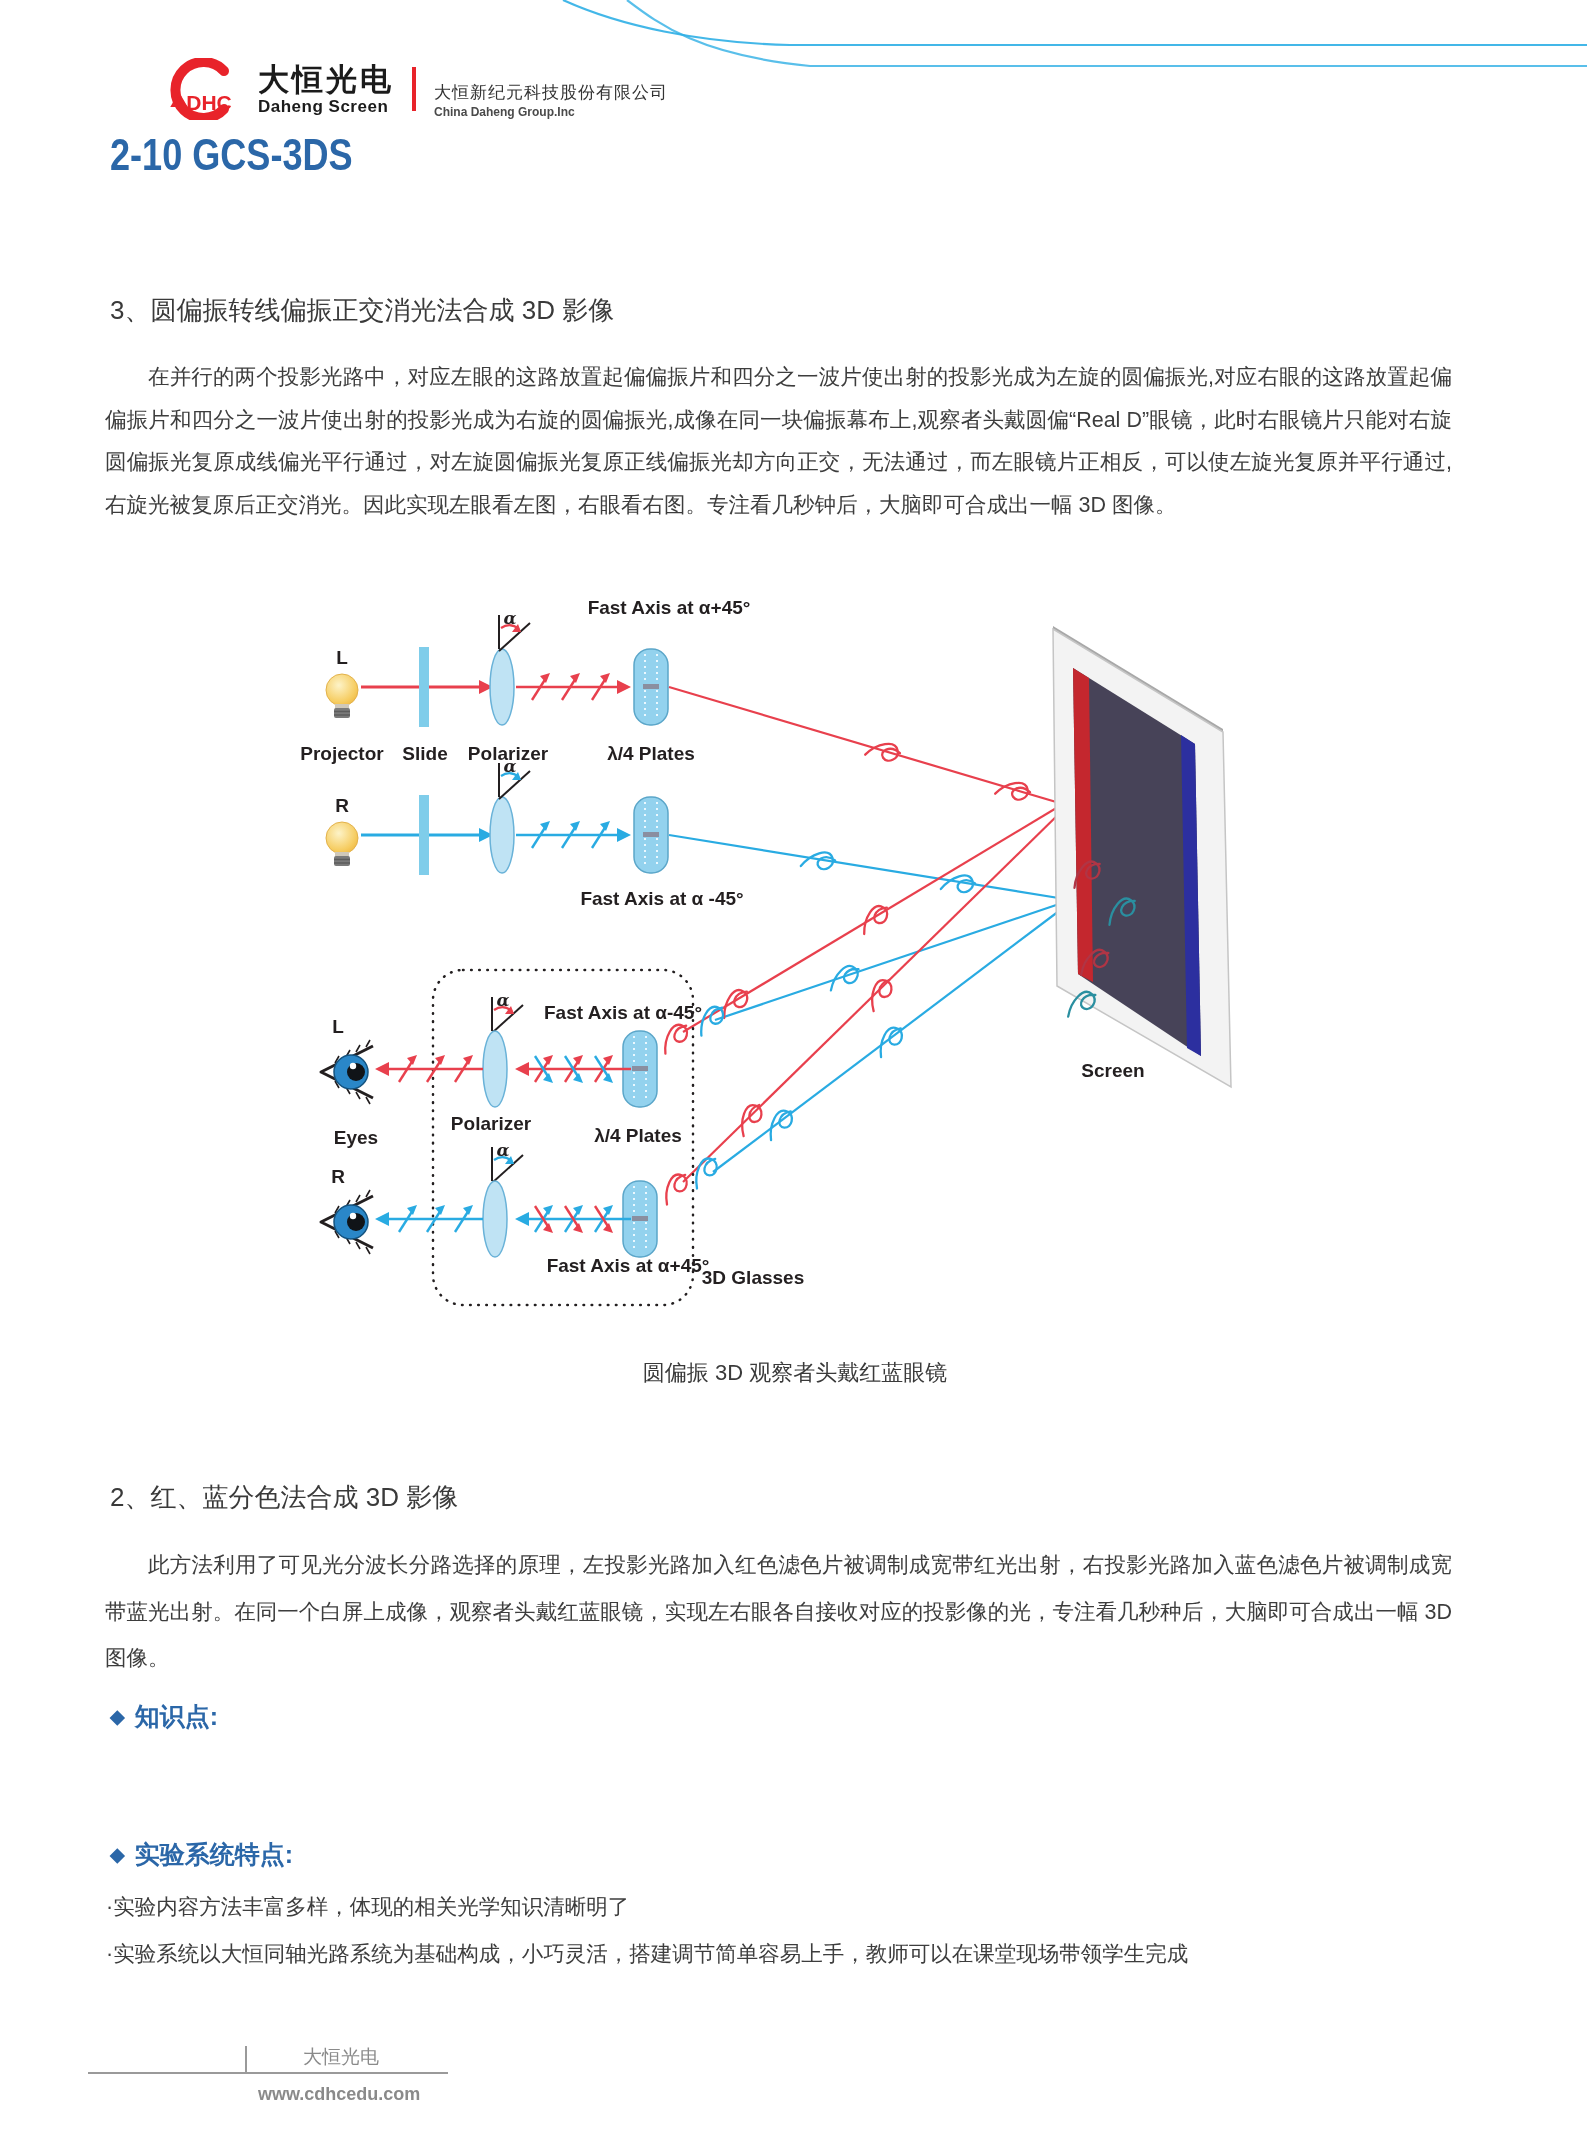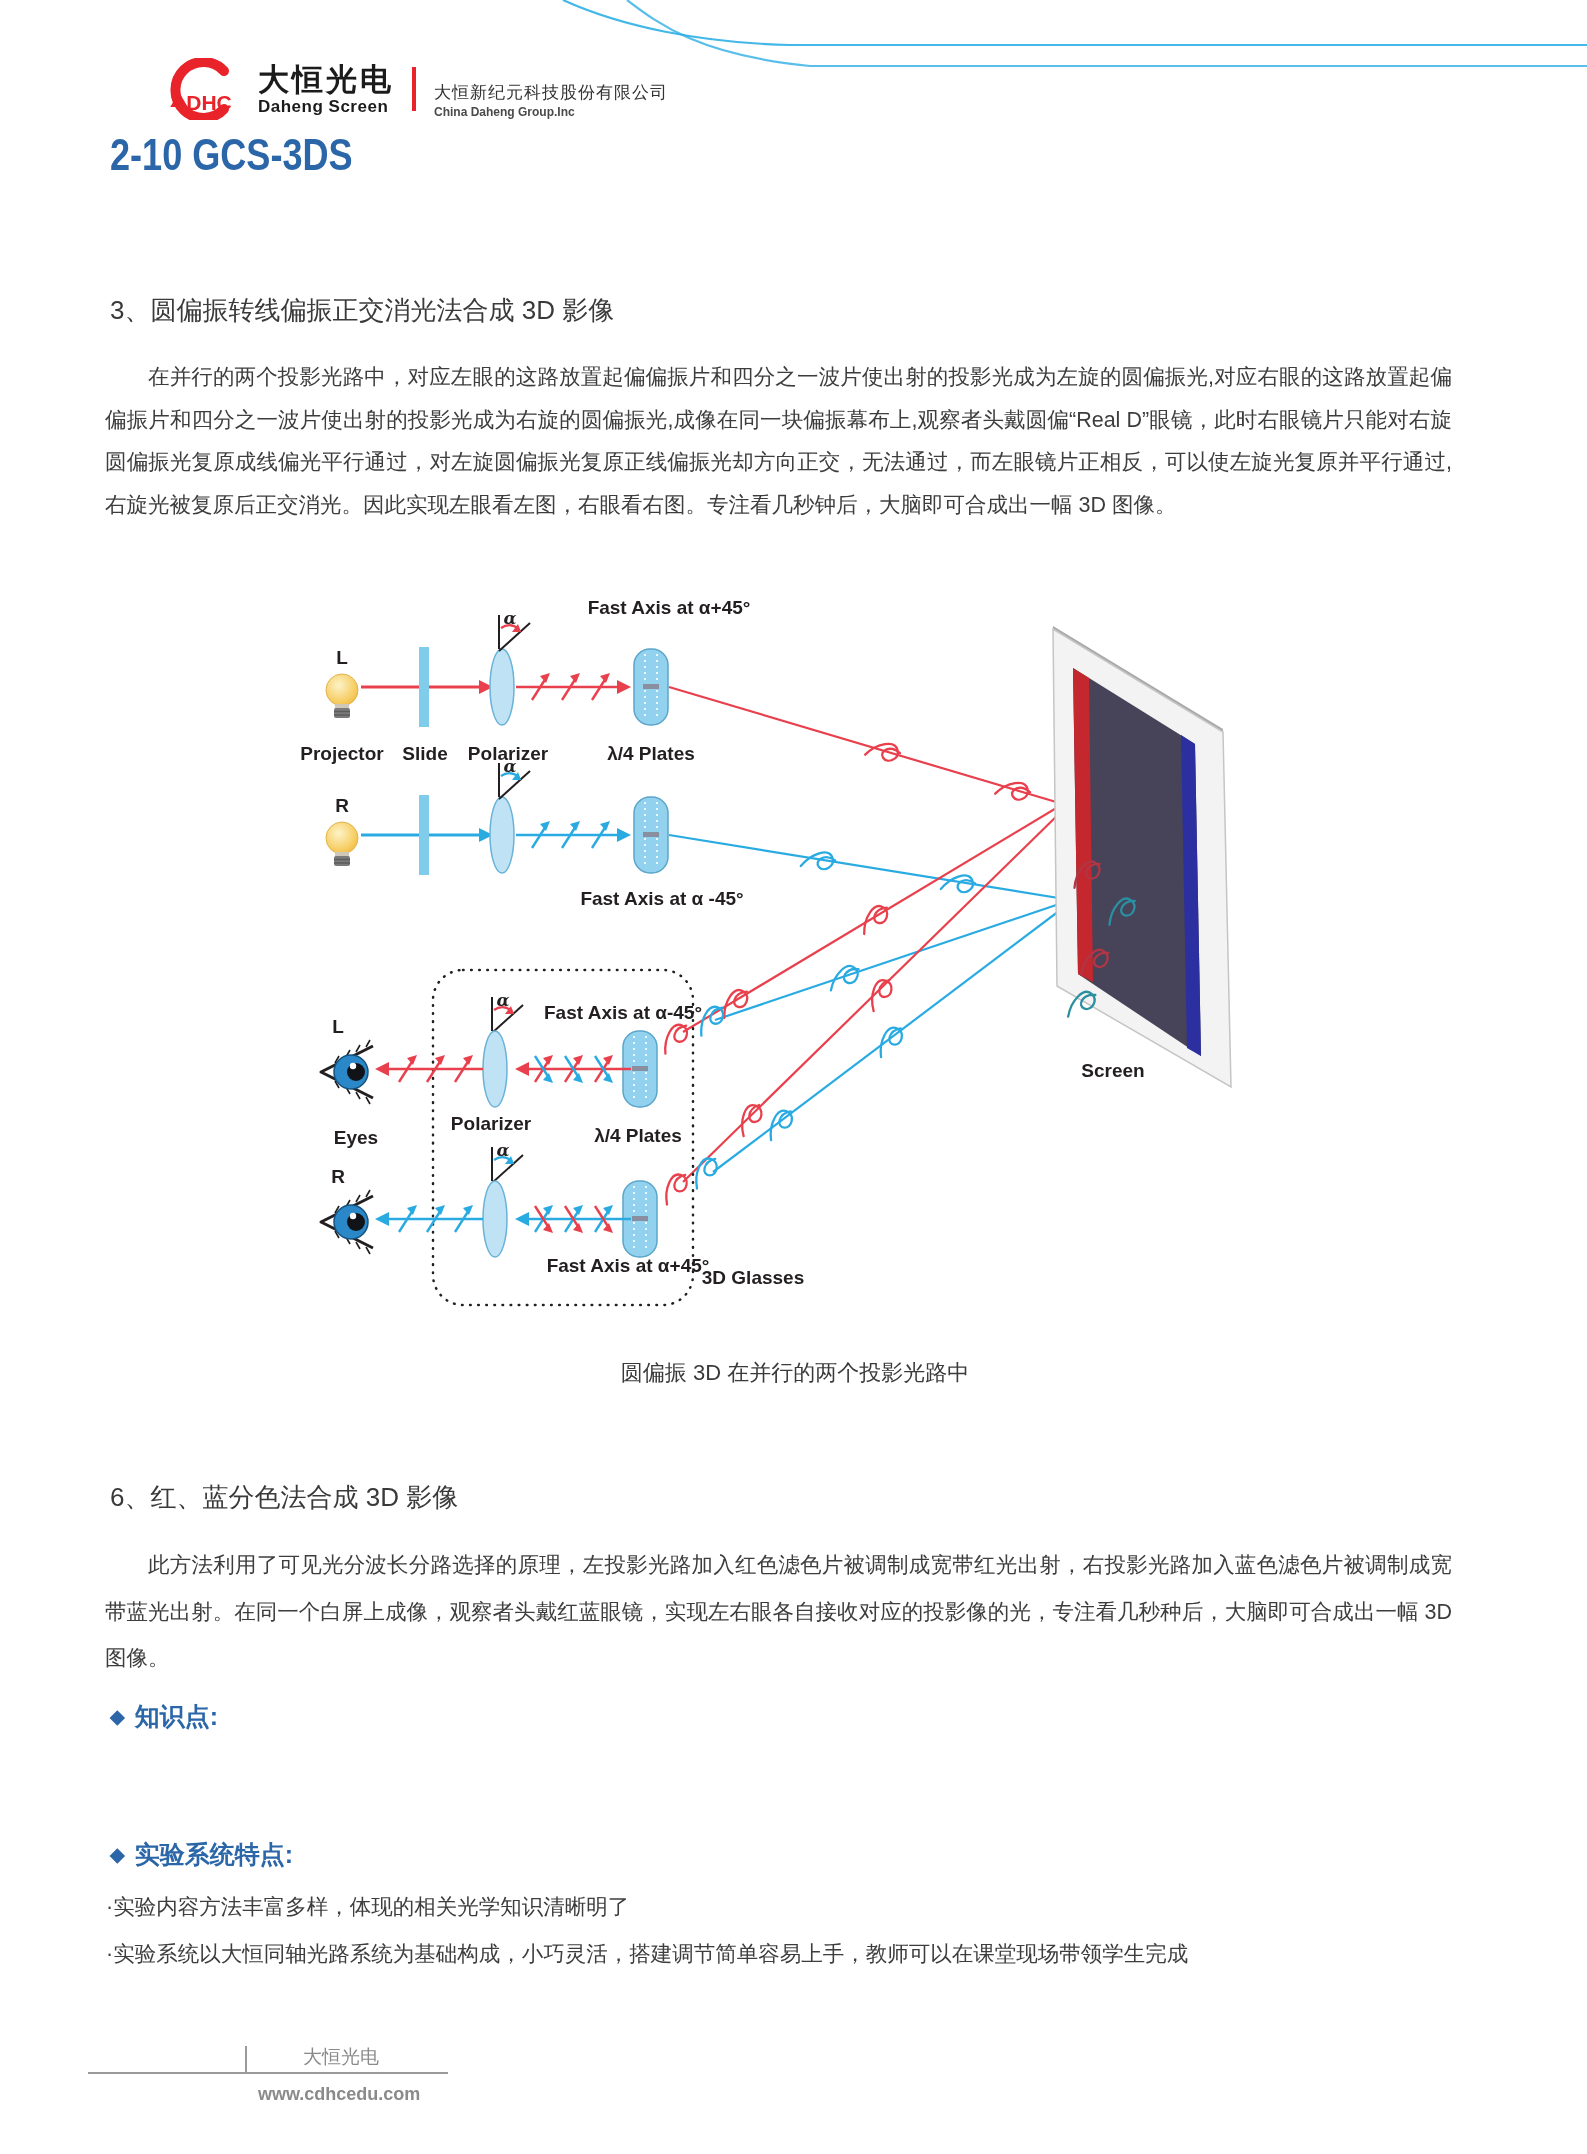--- a/index.html
+++ b/index.html
@@ -263,23 +263,23 @@
       <text x="103" y="611">R</text>
       <use href="#eye" transform="translate(85,615)"></use>
       <use href="#spiral" stroke="#e8404d" transform="translate(440,614) rotate(-40)"></use>
       <use href="#spiral" stroke="#29abe2" transform="translate(470,598) rotate(-40)"></use>
     </g>
 
     <text x="393" y="700">Fast Axis at α+45°</text>
     <text x="518" y="712">3D Glasses</text>
   </svg>
 
-  <div class="abs fig-caption">圆偏振 3D 在并行的两个投影光路中</div>
-
-  <div class="abs sec-heading" style="left:110px;top:1480px;">6、红、蓝分色法合成 3D 影像</div>
+  <div class="abs fig-caption">圆偏振 3D 观察者头戴红蓝眼镜</div>
+
+  <div class="abs sec-heading" style="left:110px;top:1480px;">2、红、蓝分色法合成 3D 影像</div>
   <div class="abs body-par" style="left:105px;top:1542px;line-height:46.5px;">此方法利用了可见光分波长分路选择的原理，左投影光路加入红色滤色片被调制成宽带红光出射，右投影光路加入蓝色滤色片被调制成宽带蓝光出射。在同一个白屏上成像，观察者头戴红蓝眼镜，实现左右眼各自接收对应的投影像的光，专注看几秒种后，大脑即可合成出一幅 3D 图像。</div>
 
   <div class="abs blue-heading" style="left:110px;top:1700px;">
     <span class="diamond">◆</span>
     <span>知识点:</span>
   </div>
 
   <div class="abs blue-heading" style="left:110px;top:1838px;">
     <span class="diamond">◆</span>
     <span>实验系统特点:</span>

